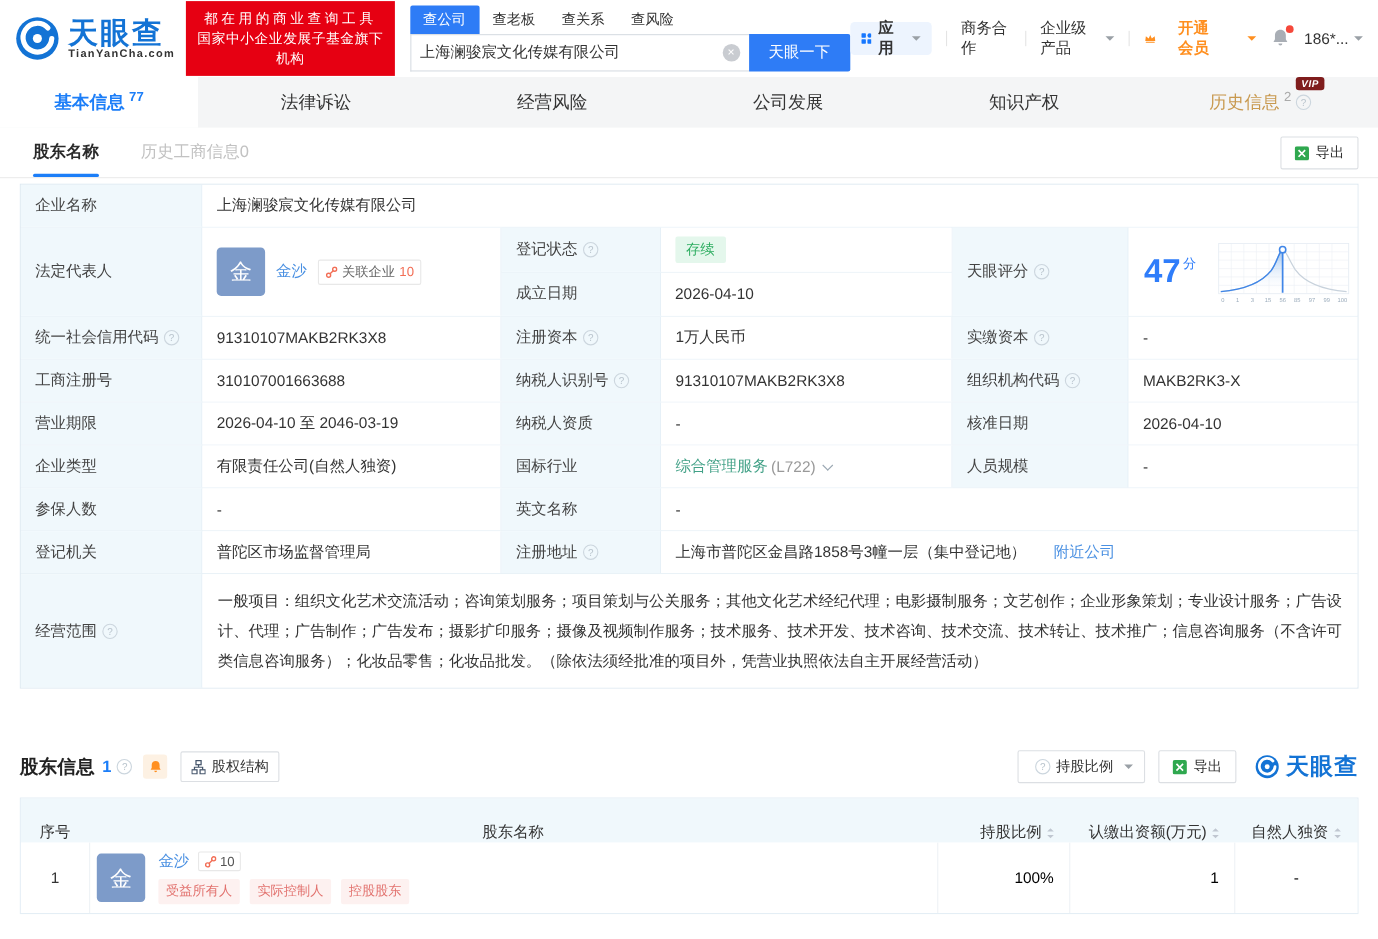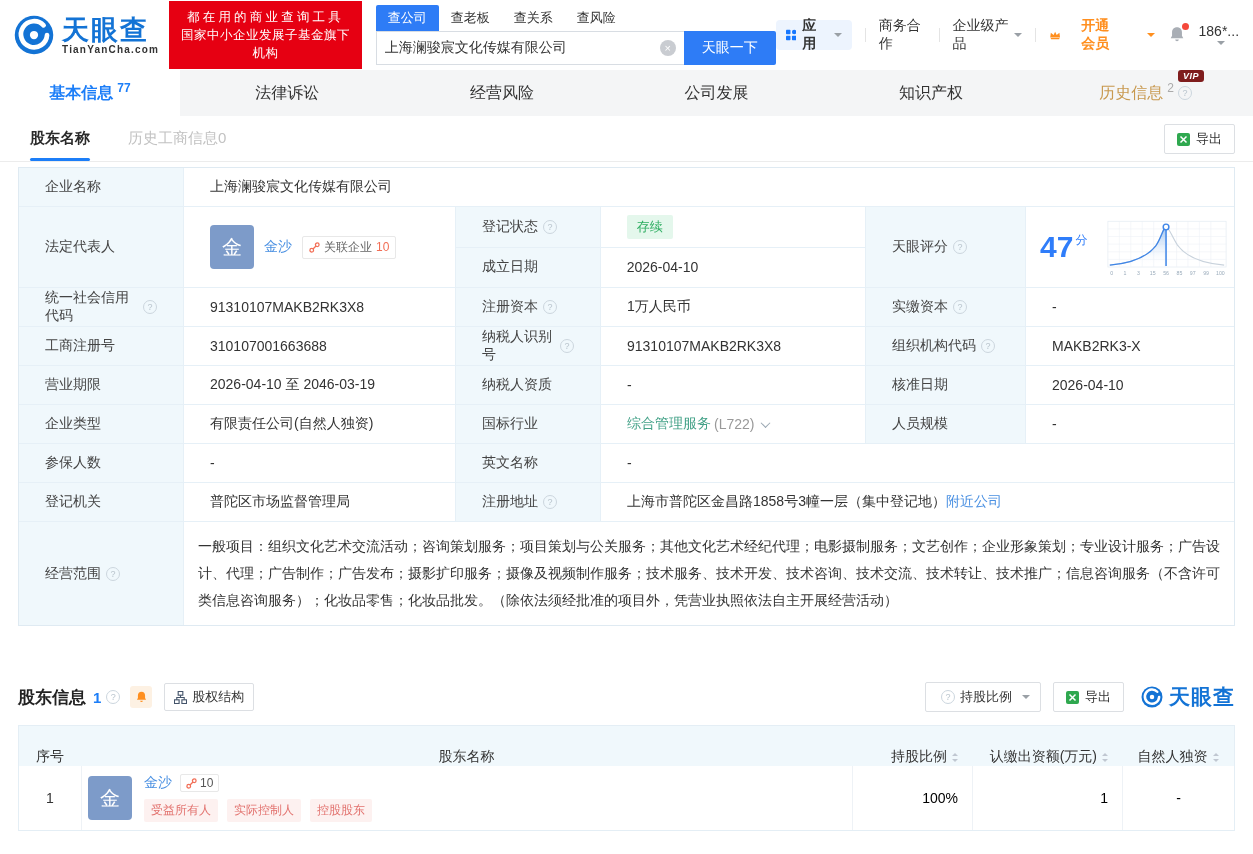--- a/index.html
+++ b/index.html
@@ -26,21 +26,21 @@
   .search-btn { width:92px; height:34px; background:#2e7cf6; color:#fff; border:none; font-size:14px; border-radius:0 2px 2px 0; cursor:pointer; font-family:inherit; }
   .top-menu { margin-left:auto; display:flex; align-items:center; gap:13px; padding-right:14px; font-size:14px; color:#333; }
   .apps-btn { background:#edf4fe; border-radius:4px; height:30px; padding:0 10px; display:flex; align-items:center; gap:6px; cursor:pointer;font-weight:bold; }
   .vdiv { width:1px; height:14px; background:#e4e4e4; }
   .menu-link { cursor:pointer; display:flex; align-items:center; }
   .vip-link { color:#ff8f1f; font-weight:700; display:flex; align-items:center; gap:20px; cursor:pointer; }
   .caret { display:inline-block; width:0; height:0; border:4px solid transparent; border-top-color:#9aa0a6; margin-left:5px; transform:translateY(2px); }
   .caret.orange { border-top-color:#ff8f1f; }
   .bell-wrap { position:relative; cursor:pointer; display:flex; }
   .red-dot { position:absolute; top:-3px; right:-3px; width:7px; height:7px; border-radius:50%; background:#f5483b; }
-  .account { display:flex; align-items:center; cursor:pointer; color:#333;flex-direction:column; }
+  .account { display:flex; align-items:center; cursor:pointer; color:#333; }
 
   
   .main-nav { display:flex; height:46px; background:#f4f5f6; }
   .nav-tab { flex:1; display:flex; align-items:center; justify-content:center; font-size:16px; color:#333; cursor:pointer; position:relative; }
   .nav-tab.active { flex:0 0 180px; background:#fff; color:#1c7ef8; font-weight:700; }
   .nav-count { font-size:12px; margin-left:4px; position:relative; top:-5px; font-weight:400; }
   .nav-tab.active .nav-count { color:#1c7ef8; font-weight:700; }
   .nav-tab.history { color:#c8994f; }
   .nav-tab.history .nav-count { color:#aaa; }
   .hist-wrap { position:relative; display:flex; align-items:center; }
@@ -50,21 +50,21 @@
   .subnav { height:46px; border-bottom:1px solid #ececec; display:flex; align-items:stretch; padding:0 30px; position:relative; }
   .subtab { display:flex; align-items:center; font-size:15px; color:#2a2a2a; margin-right:38px; position:relative; font-weight:700; cursor:pointer; }
   .subtab.muted { color:#c2c2c2; font-weight:400; }
   .subtab.active::after { content:""; position:absolute; bottom:0; left:0; right:0; height:3px; background:#1c7ef8; border-radius:1.5px; }
   .export-btn { position:absolute; right:18px; top:8px; height:30px; display:flex; align-items:center; gap:6px; padding:0 12px; border:1px solid #dcdfe3; border-radius:2px; background:#fff; font-size:13px; color:#333; cursor:pointer; font-family:inherit; }
 
   
   .biz-table { margin:5px 18px 0; border:1px solid #dfeaf2; font-size:14px; }
   .trow { display:flex; border-bottom:1px solid #e6f0f7; }
   .trow:last-child { border-bottom:none; }
-  .tc { display:flex; align-items:center; padding:0 26px; min-height:38px; border-right:1px solid #e6f0f7; }
+  .tc { display:flex; align-items:center; padding:0 13px; min-height:38px; border-right:1px solid #e6f0f7; }
   .tc.noR { border-right:none; }
   .lbl { background:#f0f8fc; color:#444; gap:5px; }
   .val { background:#fff; color:#333; }
   .c1 { width:165px; } .c2 { width:272px; } .c3 { width:145px; } .c4 { width:265px; } .c5 { width:160px; } .c6 { flex:1; }
   .grow { flex:1; }
   .help { display:inline-flex; align-items:center; justify-content:center; width:14px; height:14px; border:1px solid #ccd6de; border-radius:50%; color:#b9c4cd; font-size:9px; flex:none; }
   .help::after { content:"?"; }
   .status-badge { background:#e4f7ec; color:#2fae62; font-size:13px; padding:3px 10px; border-radius:2px; }
   .avatar { width:44px; height:44px; border-radius:4px; background:#7d9bc9; color:#fff; font-size:20px; display:flex; align-items:center; justify-content:center; flex:none; }
   .blue-link { color:#4a90e2; cursor:pointer; }
@@ -75,21 +75,21 @@
   .mid-row.divB { border-bottom:1px solid #e6f0f7; }
   .tall { min-height:80px; }
   .score-cell { justify-content:space-between; padding:0 6px 0 14px; }
   .score-num { font-size:30px; font-weight:700; color:#2f7dfa; line-height:1; }
   .score-unit { font-size:12px; color:#2f7dfa; margin-left:2px; }
   .industry-val { color:#42a187; }
   .industry-code { color:#999; margin-left:3px; }
   .chev { display:inline-block; width:7px; height:7px; border-right:1.5px solid #9aa7b2; border-bottom:1.5px solid #9aa7b2; transform:rotate(45deg) translate(-1px,-1px); margin-left:8px; cursor:pointer; }
   .scope-cell { align-items:flex-start; padding:11px 14px; line-height:27px; color:#333; }
   .scope-lbl { align-items:center; }
-  .nearby { margin-left:0; }
+  .nearby { margin-left:25px; }
 
   
   .holders { margin:56px 18px 0; }
   .holders-head { display:flex; align-items:center; }
   .h-title { font-size:17px; font-weight:700; color:#222; }
   .h-count { color:#1c7ef8; font-weight:700; font-size:15px; margin-left:7px; }
   .holders-head .help { margin-left:5px; }
   .bell-badge { margin-left:10px; width:22px; height:22px; border-radius:3px; background:#fdf1e3; display:flex; align-items:center; justify-content:center; cursor:pointer; }
   .equity-btn { margin-left:12px; height:28px; display:flex; align-items:center; gap:5px; border:1px solid #dcdfe3; border-radius:2px; background:#fff; padding:0 9px; font-size:13px; color:#333; cursor:pointer; font-family:inherit; }
   .head-right { margin-left:auto; display:flex; align-items:center; }

